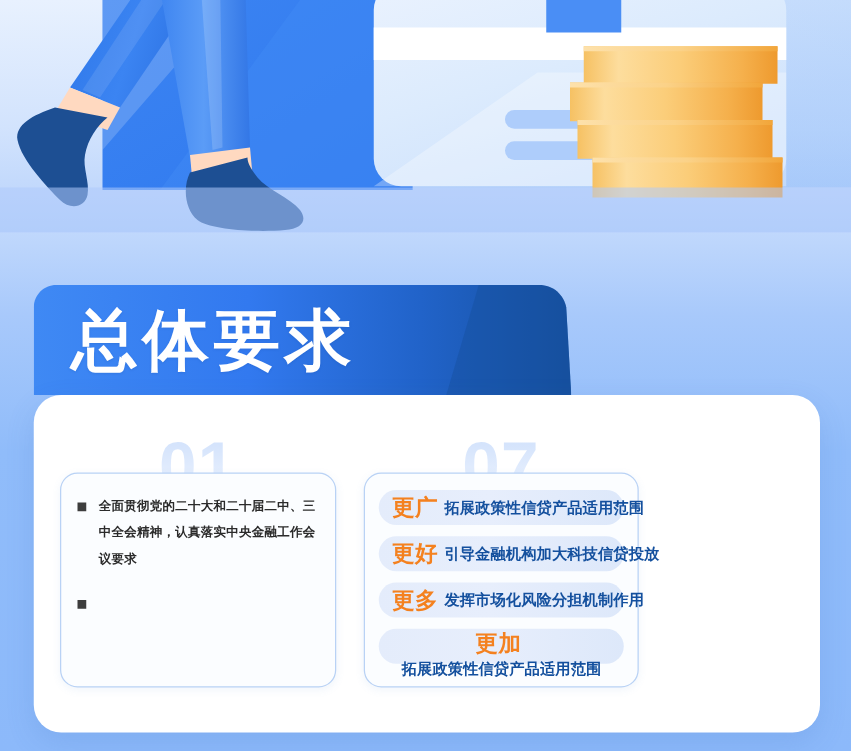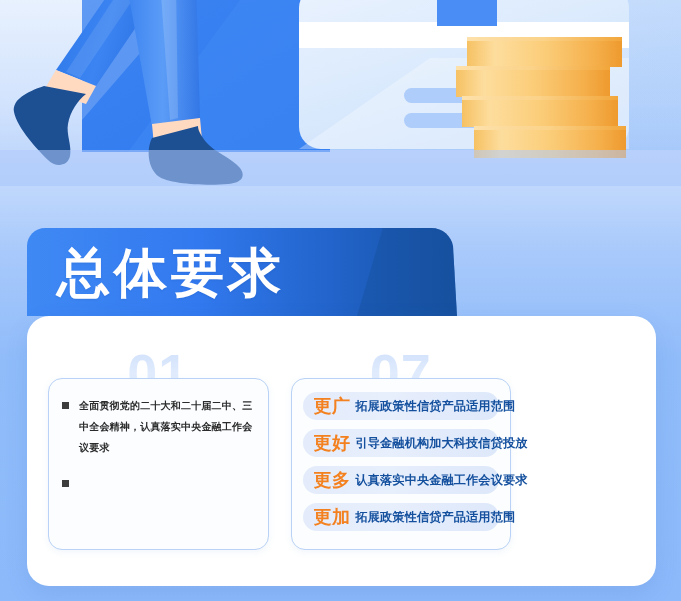--- a/index.html
+++ b/index.html
@@ -130,21 +130,21 @@
   }
   .pill {
     display: flex;
     align-items: center;
     height: 28px;
     margin-bottom: 9px;
     padding: 0 10px 0 11px;
     border-radius: 14px;
     background: linear-gradient(90deg, #e4ecfb 0%, #e7eefc 45%, #dde8fa 100%);
   }
-  .pill:last-child { margin-bottom: 0; }
+  .pill:last-child { margin-bottom: 0; flex-direction: column; }
   .pill-key {
     font-size: 18px;
     font-weight: 800;
     color: #f4811f;
     letter-spacing: .5px;
     white-space: nowrap;
     margin-right: 5px;
   }
   .pill-text {
     font-size: 12.2px;
@@ -312,21 +312,21 @@
           <li class="pill">
             <span class="pill-key">更广</span>
             <span class="pill-text">拓展政策性信贷产品适用范围</span>
           </li>
           <li class="pill">
             <span class="pill-key">更好</span>
             <span class="pill-text">引导金融机构加大科技信贷投放</span>
           </li>
           <li class="pill">
             <span class="pill-key">更多</span>
-            <span class="pill-text">认真落实中央金融工作会议要求</span>
+            <span class="pill-text">发挥市场化风险分担机制作用</span>
           </li>
           <li class="pill">
             <span class="pill-key">更加</span>
             <span class="pill-text">拓展政策性信贷产品适用范围</span>
           </li>
         </ul>
       </div>
     </div>
 
   </div>

